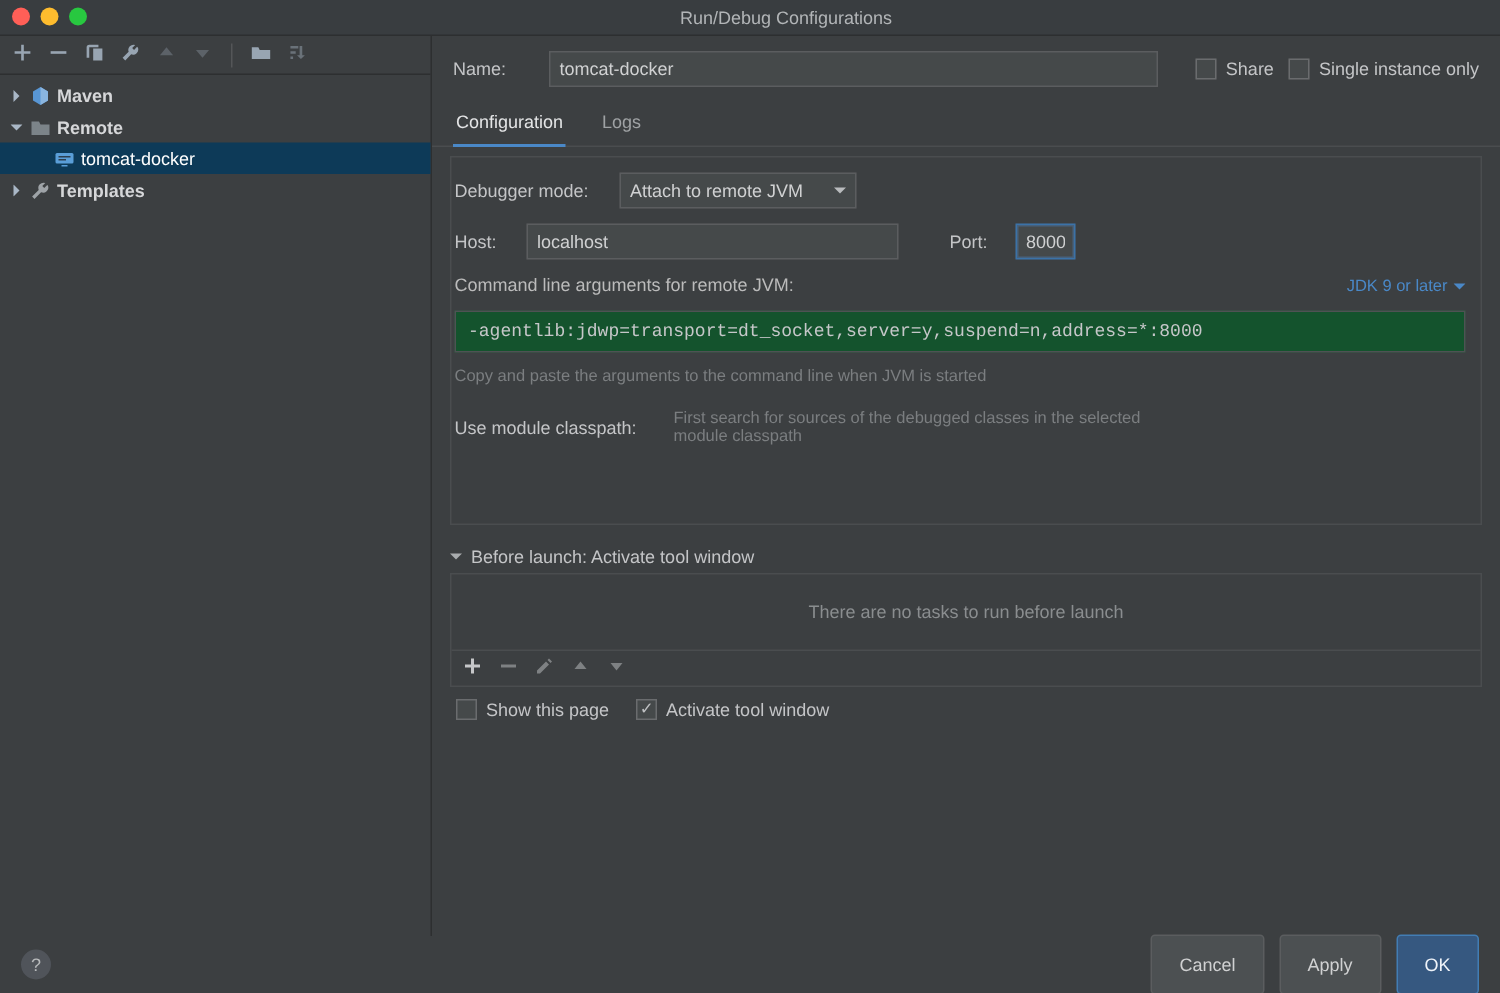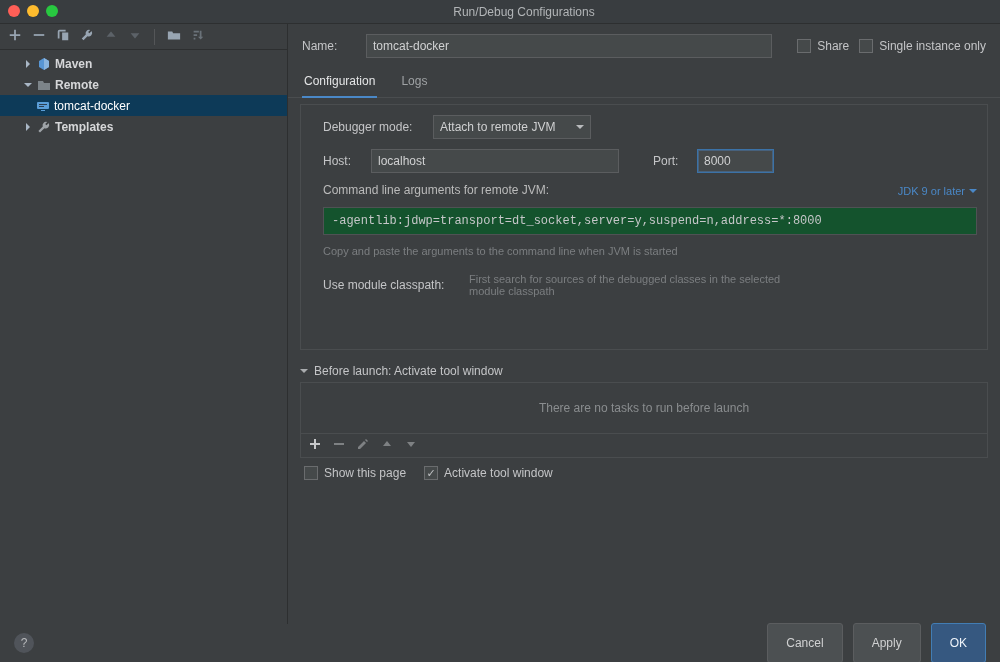--- a/index.html
+++ b/index.html
@@ -36,21 +36,21 @@
     display:flex; flex-direction:column;
   }
   .toolbar {
     height:26px; display:flex; align-items:center; gap:10px;
     padding:0 8px; border-bottom:1px solid #2d2f30;
   }
   .toolbar svg { width:14px; height:14px; fill:#a9b7c6; opacity:.85; }
   .toolbar .sep { width:1px; height:16px; background:#545658; margin:0 2px; }
   .tree { padding:3px 0; }
   .tree-row {
-    display:flex; align-items:center; height:21px; padding-left:23px;
+    display:flex; align-items:center; height:21px; padding-left:6px;
     gap:4px; cursor:default;
   }
   .tree-row.selected { background:#0d3a58; }
   .tree-row .arrow { width:10px; display:flex; align-items:center; justify-content:center; }
   .tree-row .arrow svg { width:8px; height:8px; fill:#a9b7c6; }
   .nodeicon { width:14px; height:14px; display:inline-flex; align-items:center; justify-content:center; }
   .nodeicon svg { width:14px; height:14px; }
   .tree-row .label { color:#c6c7c9; font-size:12px;}
   .tree-row.bold .label { font-weight:600; color:#d6d7d9; }
   .tree-row.selected .label { color:#ffffff; }
@@ -77,32 +77,32 @@
   .checkbox .box { width:14px; height:14px; border:1px solid #6a6c6e; background:#45494a; display:flex; align-items:center; justify-content:center;}
   .checkbox.checked .box::after { content:"✓"; color:#bfc1c3; font-size:11px; line-height:1;}
 
   
   .tabs { display:flex; gap:22px; padding:8px 14px 0 14px; border-bottom:1px solid #4a4d4f; }
   .tab { padding:4px 2px 8px 2px; color:#9fa2a4; cursor:pointer; }
   .tab.active { color:#e4e5e6; border-bottom:2px solid #4a88c7; margin-bottom:-1px; }
 
   
   .panel {
-    margin:6px 12px 0 12px; border:1px solid #4a4d4f; padding:10px 10px 12px 22px;
+    margin:6px 12px 0 12px; border:1px solid #4a4d4f; padding:10px 10px 12px 2px;
     display:flex; flex-direction:column; gap:10px;
   }
   .line { display:flex; align-items:center; gap:10px; flex-wrap:nowrap;}
   .combo {
     display:flex; align-items:center; justify-content:space-between; gap:8px; padding:0 6px;
     min-width:158px;
   }
   .combo .caret svg{width:8px;height:8px;fill:#b9bbbd;}
   .input-host { width:248px; }
   .input-port {
-    width:77px; border:1px solid #3b72a7 !important; box-shadow:0 0 0 1px rgba(75,136,199,.4) inset;
+    width:40px; border:1px solid #3b72a7 !important; box-shadow:0 0 0 1px rgba(75,136,199,.4) inset;
   }
   .jdk-link { margin-left:auto; color:#4a88c7; font-size:11px; display:flex; align-items:center; gap:4px; cursor:pointer;}
   .jdk-link svg{width:8px;height:8px;fill:#4a88c7;}
   .args-box {
     background:#14532d; border:1px solid #4f5254; padding:6px 8px;
     color:#c6c7c9; font-family:Menlo, "Courier New", monospace; font-size:12px;
   }
   .hint { color:#7b7e80; font-size:11px; }
   .module-combo { flex:1; }
 

